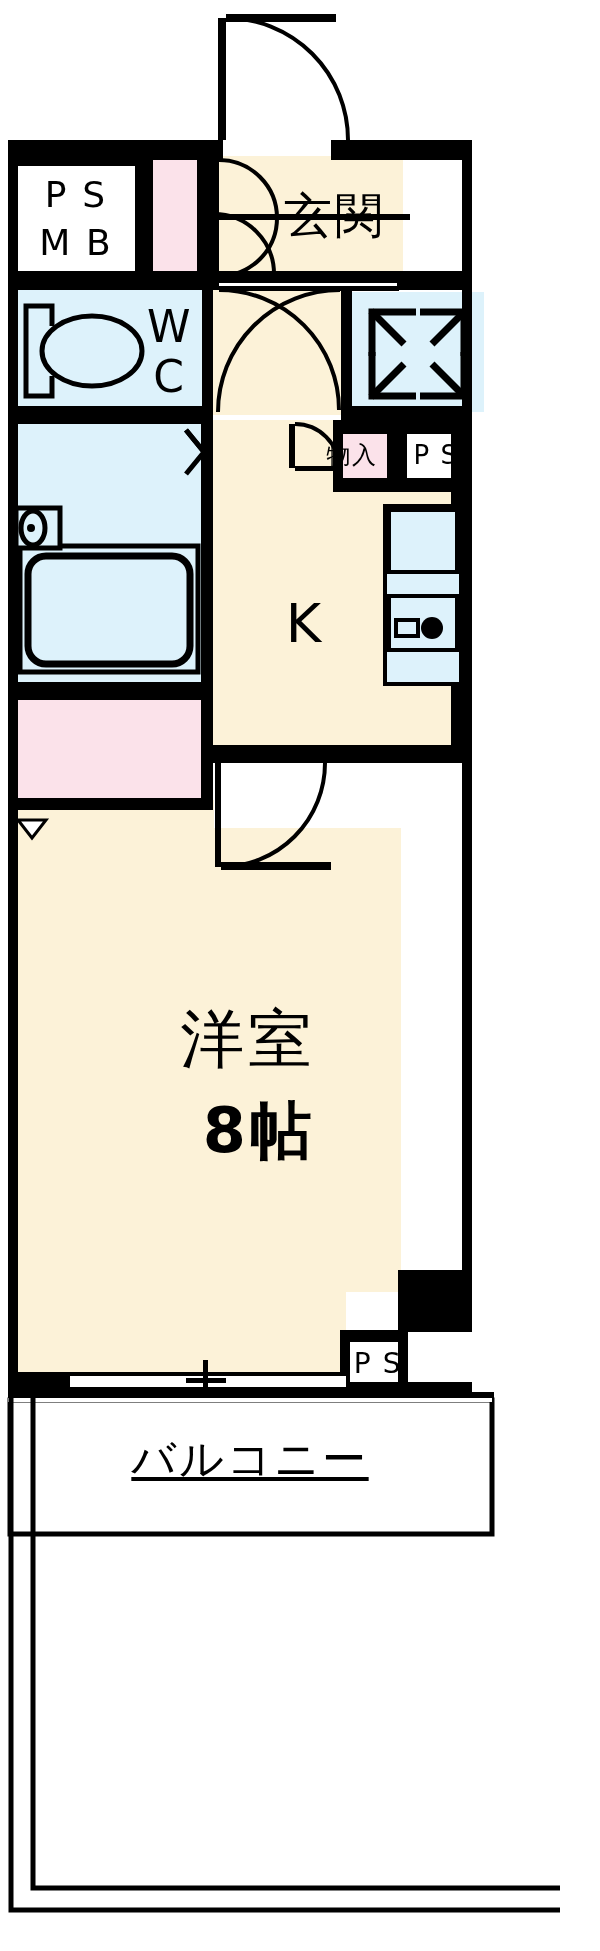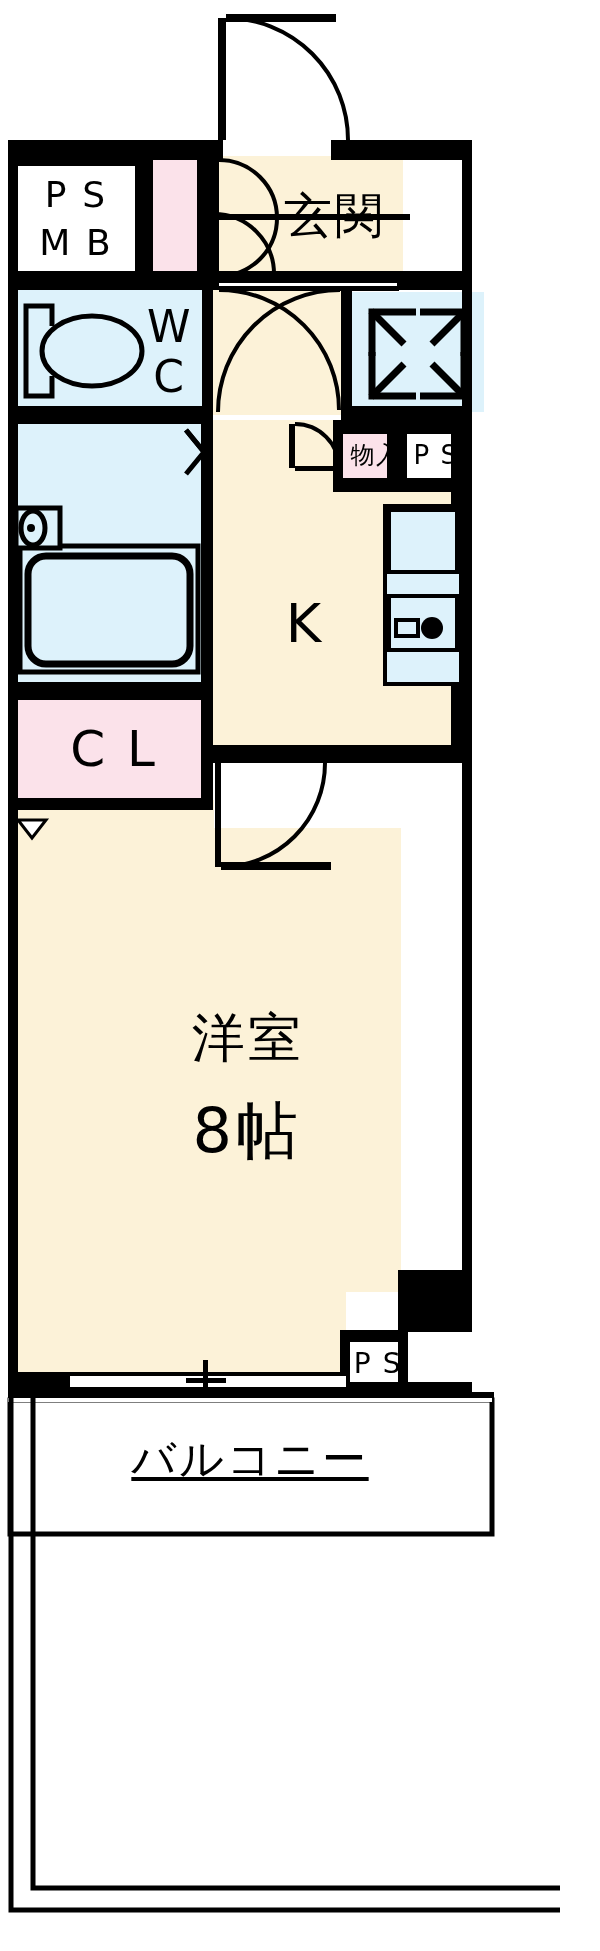--- a/index.html
+++ b/index.html
@@ -227,28 +227,27 @@
 
 <div class="lbl" style="left:22px;top:172px;width:108px;height:44px;font-size:36px;">P S</div>
 <div class="lbl" style="left:270px;top:180px;width:130px;height:72px;font-size:48px;font-weight:500;">玄関</div>
 
 <div class="lbl" style="left:22px;top:220px;width:108px;height:44px;font-size:36px;">M B</div>
 
 <div class="lbl" style="left:140px;top:302px;width:60px;height:48px;font-size:44px;">W</div>
 <div class="lbl" style="left:140px;top:352px;width:60px;height:48px;font-size:44px;">C</div>
 
 
-<div class="lbl" style="left:352px;top:437px;width:48px;height:36px;font-size:24px;">物入</div>
+<div class="lbl" style="left:328px;top:437px;width:48px;height:36px;font-size:24px;">物入</div>
 
 <div class="lbl" style="left:407px;top:437px;width:58px;height:36px;font-size:26px;">P S</div>
 
 <div class="lbl" style="left:265px;top:588px;width:80px;height:70px;font-size:54px;font-weight:500;">K</div>
 
-<div class="lbl" style="left:40px;top:718px;width:148px;height:62px;font-size:50px;">C L</div>
-
-<div class="lbl" style="left:168px;top:1000px;width:160px;height:78px;font-size:53px;font-weight:500;text-align:right;">洋室</div>
-<div class="lbl" style="left:184px;top:1092px;width:126px;height:78px;font-size:62px;font-weight:400;">8帖</div>
+
+<div class="lbl" style="left:168px;top:1000px;width:160px;height:78px;font-size:64px;font-weight:500;text-align:right;">洋室</div>
+<div class="lbl" style="left:196px;top:1092px;width:126px;height:78px;font-size:62px;font-weight:700;">8帖</div>
 
 <div class="lbl" style="left:350px;top:1340px;width:56px;height:46px;font-size:28px;">P S</div>
 
 <div class="lbl" style="left:100px;top:1424px;width:300px;height:70px;font-size:44px;font-weight:500;text-decoration:underline;">バルコニー</div>
 
 </div>
 
 </body></html>

